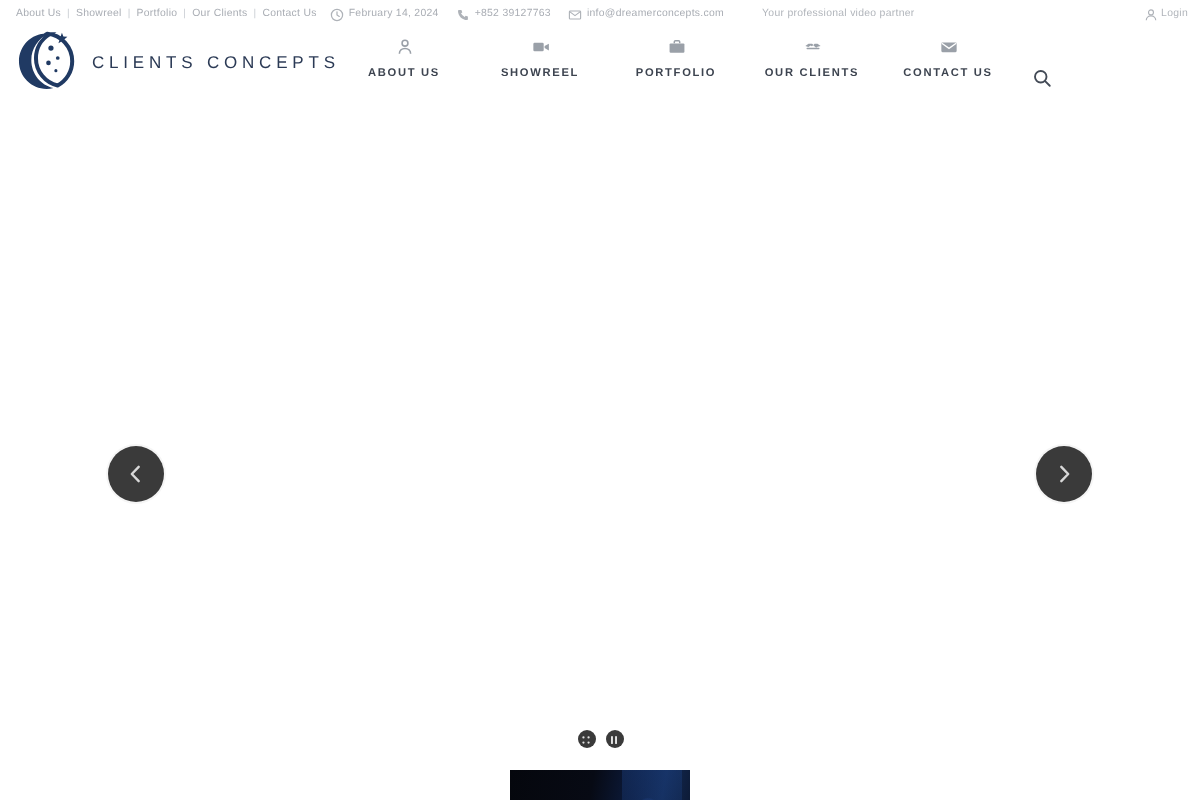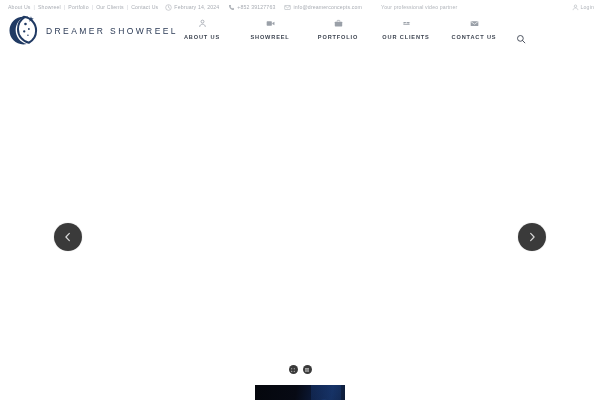--- a/index.html
+++ b/index.html
@@ -313,21 +313,21 @@
           <path d="M22 4.5c-9.4 0-17 7.6-17 17s7.6 17 17 17c3.3 0 6.4-.95 9-2.6-2.3 1.0-4.8 1.55-7.45 1.55-10.0 0-18.1-8.1-18.1-18.1S33.55 1.25 43.55 1.25" fill="none"></path>
           <path d="M22.4 3.6C12.5 3.6 4.5 11.6 4.5 21.5S12.5 39.4 22.4 39.4c1.5 0 3-.2 4.4-.55-8.2-1.9-14.3-9.25-14.3-18.0 0-7.5 4.5-14 10.9-16.9-.33-.23-.66-.35-1-.35z" fill="#203a63"></path>
           <path d="M24.2 4.1c-5.2 3.2-8.7 8.95-8.7 15.5 0 8.6 6.0 15.8 14.05 17.6 5.6-3.0 9.4-8.9 9.4-15.7 0-9.3-7.05-17.0-16.1-17.8-.22.05-.43.2-.65.4z" fill="none" stroke="#203a63" stroke-width="2.6"></path>
           <circle cx="25.2" cy="13.0" r="1.7" fill="#203a63"></circle>
           <circle cx="29.6" cy="19.4" r="1.2" fill="#203a63"></circle>
           <circle cx="23.6" cy="22.6" r="1.5" fill="#203a63"></circle>
           <circle cx="28.4" cy="27.6" r="1.0" fill="#203a63"></circle>
           <path d="M32.3 3.0l.95 2.55 2.6.12-2.05 1.7.7 2.6-2.2-1.45-2.25 1.35.8-2.55-2.0-1.75 2.6-.05z" fill="#203a63"></path>
         </svg>
       </span>
-      <span class="brand-name">DREAMER SHOWREEL</span>
+      <span class="brand-name">CLIENTS CONCEPTS</span>
     </div>
 
     <div class="mainnav">
 
       <div class="nav-item">
         <span class="nav-icon">
           <svg viewBox="0 0 16 16" width="9" height="9" fill="none" stroke="currentColor" stroke-width="1.4">
             <circle cx="8" cy="4.6" r="2.6"></circle>
             <path d="M3 14c0-2.8 2.2-4.7 5-4.7s5 1.9 5 4.7"></path>
           </svg>

